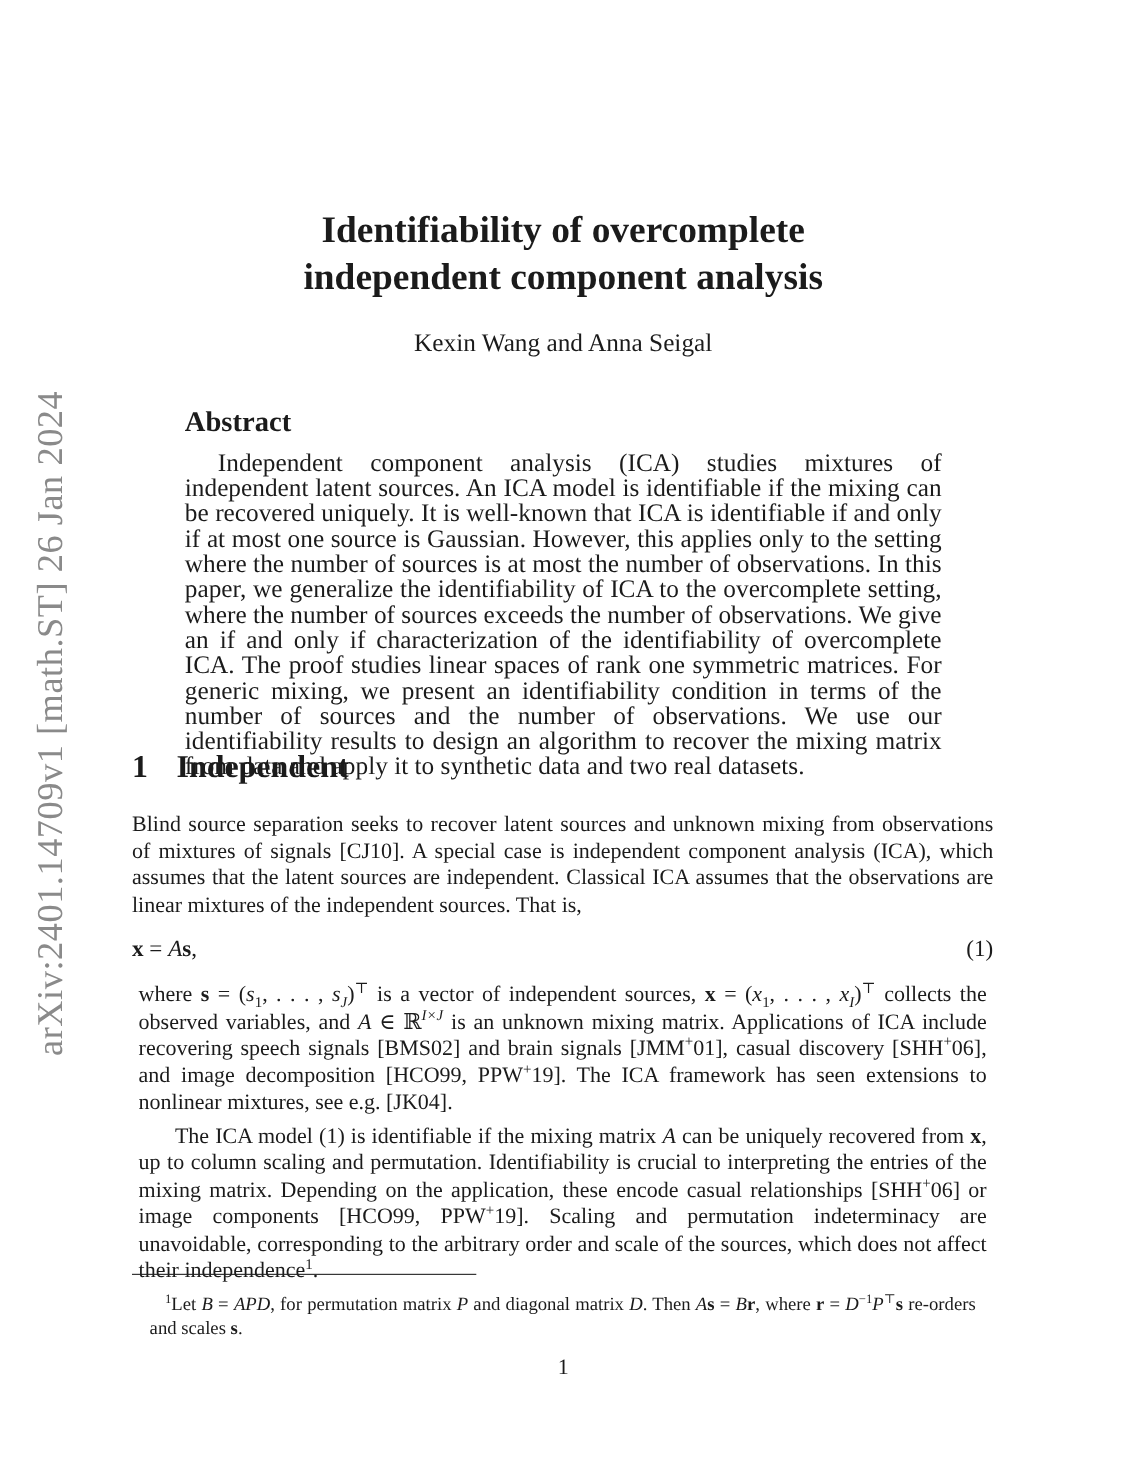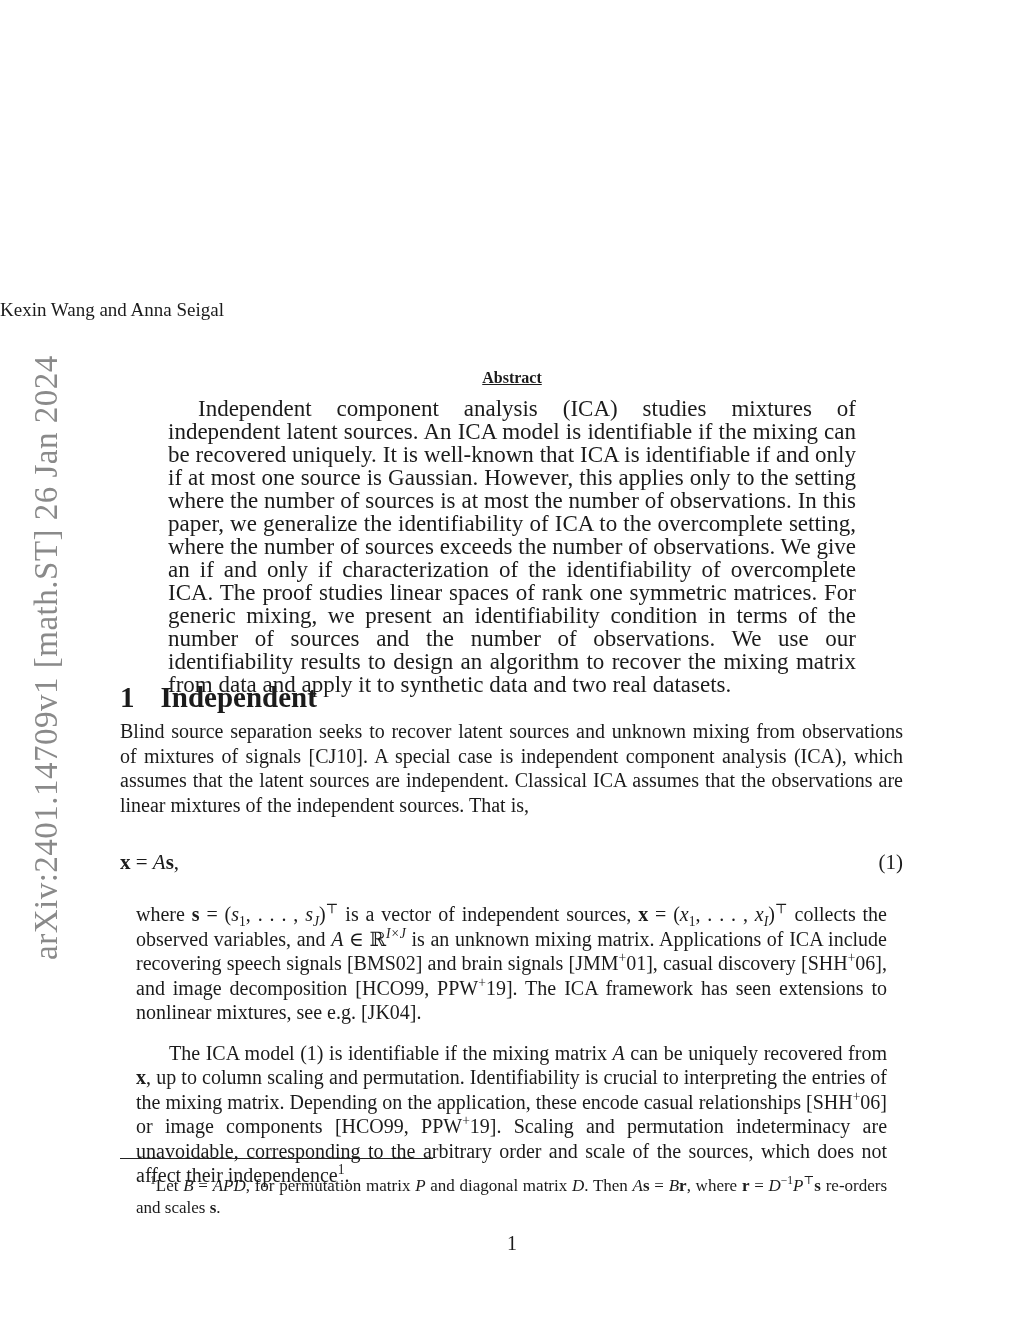--- a/index.html
+++ b/index.html
@@ -23,44 +23,44 @@
     white-space: nowrap;
     font-size: 33px; color: #8a8a8a; letter-spacing: 0.5px;
   }
 
   .paper-title {
     position: absolute; top: 188px; left: 0; width: 100%;
     text-align: center; font-weight: bold; font-size: 34px; line-height: 43px;
   }
   .authors {
     position: absolute; top: 299px; left: 0; width: 100%;
-    font-size: 19px;
+    text-align: center; font-size: 23px;
   }
 
   .abstract { position: absolute; top: 369px; left: 168px; width: 688px; }
-  .abstract-heading { margin: 0 0 10px 0; text-align: center; font-size: 16px; font-weight: bold; text-decoration: underline; }
+  .abstract-heading { margin: 0 0 10px 0; text-align: left; font-size: 26px; font-weight: bold; }
   .abstract-body { margin: 0; font-size: 23px; line-height: 23px; text-align: justify; text-indent: 30px; }
 
   .section-heading { position: absolute; top: 681px; left: 120px; font-size: 29px; font-weight: bold; }
   .section-heading .num { display: inline-block; margin-right: 26px; }
 
   .para-1 {
-    position: absolute; top: 719px; left: 120px; width: 783px;
+    position: absolute; top: 737px; left: 120px; width: 783px;
     font-size: 20px; line-height: 24.5px; text-align: justify; margin: 0;
   }
 
   .eq-row { position: absolute; top: 847px; left: 120px; width: 783px; font-size: 21px; line-height: 30px; }
   .eq-lhs { text-align: left; }
   .eq-tag { position: absolute; right: 0; top: 0; }
 
   .body-cont {
     position: absolute; top: 886px; left: 120px; width: 783px;
     font-size: 20px; line-height: 24.5px; text-align: justify;
   }
-  .body-cont p { margin: 16px; }
+  .body-cont p { margin: 6px; }
   .body-cont p.indent { text-indent: 33px; }
 
   .footnote {
     position: absolute; top: 1158px; left: 120px; width: 783px;
     font-size: 17px; line-height: 21.5px; text-align: justify;
   }
   .fn-rule { width: 313px; height: 0; border-top: 1.6px solid #222; margin: 0 0 7px 0; }
   .footnote p { margin: 16px; text-indent: 14px; }
 
   .page-number { position: absolute; top: 1232px; left: 0; width: 100%; text-align: center; font-size: 20px; }
@@ -68,20 +68,22 @@
 </head>
 <body>
 
 <div class="page">
 
   <div class="watermark-box">
     <span>arXiv:2401.14709v1  [math.ST]  26 Jan 2024</span>
   </div>
 
   <div class="paper-title">
+    <div>Identifiability of overcomplete</div>
+    <div>independent component analysis</div>
   </div>
 
   <div class="authors">Kexin Wang and Anna Seigal</div>
 
   <div class="abstract">
     <div class="abstract-heading">Abstract</div>
     <p class="abstract-body">Independent component analysis (ICA) studies mixtures of independent latent sources. An ICA model is identifiable if the mixing can be recovered uniquely. It is well-known that ICA is identifiable if and only if at most one source is Gaussian. However, this applies only to the setting where the number of sources is at most the number of observations. In this paper, we generalize the identifiability of ICA to the overcomplete setting, where the number of sources exceeds the number of observations. We give an if and only if characterization of the identifiability of overcomplete ICA. The proof studies linear spaces of rank one symmetric matrices. For generic mixing, we present an identifiability condition in terms of the number of sources and the number of observations. We use our identifiability results to design an algorithm to recover the mixing matrix from data and apply it to synthetic data and two real datasets.</p>
   </div>
 
   <div class="section-heading">

